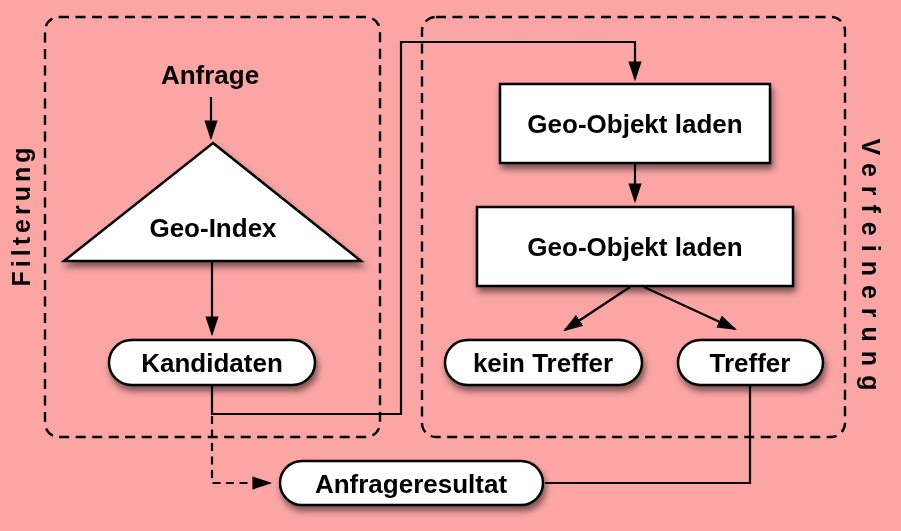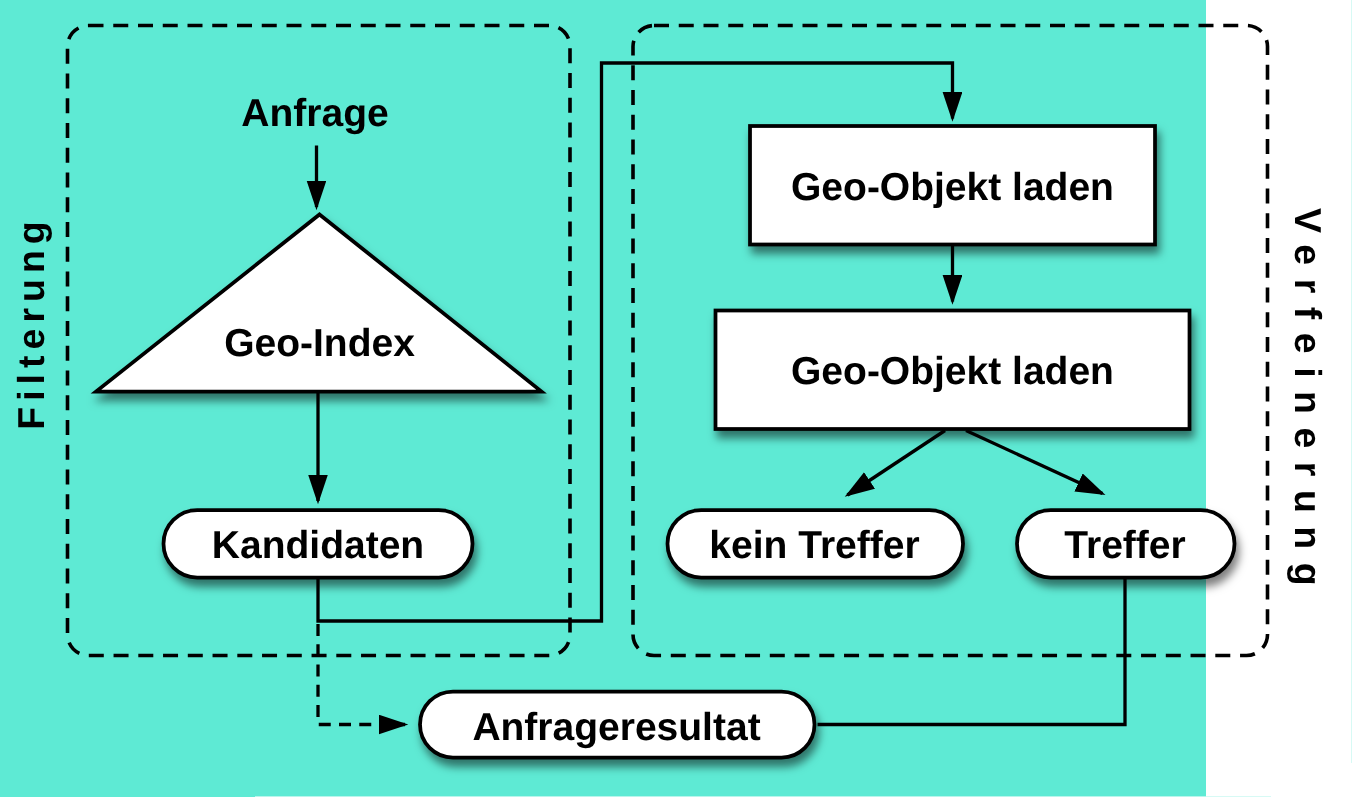--- a/index.html
+++ b/index.html
@@ -2,23 +2,23 @@
 <html><head>
 <meta charset="utf-8">
 <style>
   html, body {
     margin: 0;
     padding: 0;
     background: #ffffff;
   }
   .stage {
     position: relative;
-    width: 804px;
+    width: 901px;
     height: 531px;
-    background: #5eead4;
+    background: #fca5a5;
     font-family: "Liberation Sans", sans-serif;
   }
   svg { display: block; }
 
   .phase-box {
     fill: none;
     stroke: #000000;
     stroke-width: 2.4;
     stroke-dasharray: 10 6.5;
   }

